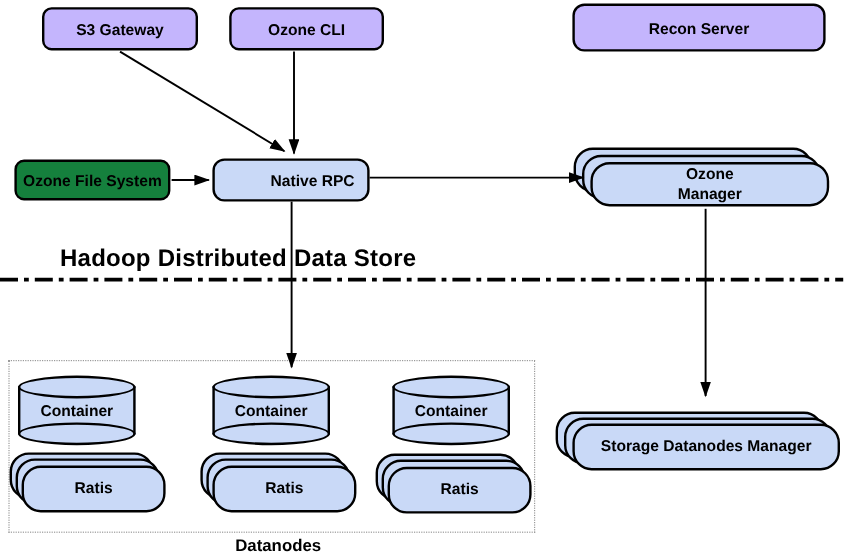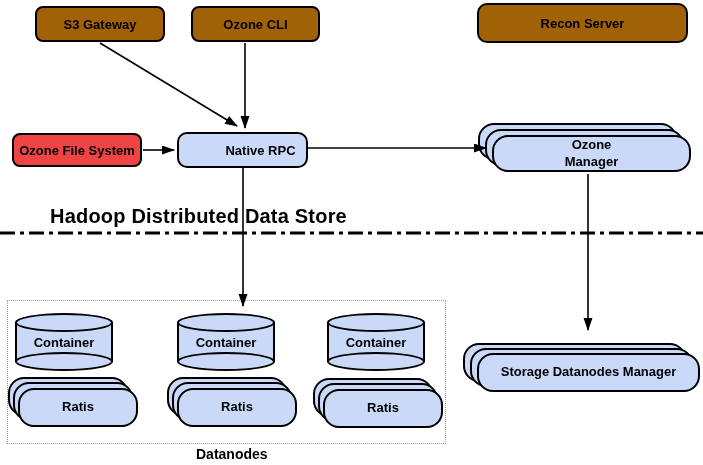--- a/index.html
+++ b/index.html
@@ -6,22 +6,22 @@
   body { margin: 0; font-family: "Liberation Sans", sans-serif; color: #000; background: #fff; }
   .canvas { position: relative; width: 703px; height: 465px; background: #ffffff; overflow: hidden; }
 
   .node {
     position: absolute; border: 2px solid #000;
     display: flex; align-items: center; justify-content: center;
     font-weight: bold; font-size: 13px; text-align: center;
   }
   .r8  { border-radius: 8px; }
   .r10 { border-radius: 10px; }
-  .lavender { background: #a16207; text-align: right; }
-  .blue     { background: #ef4444; }
+  .lavender { background: #c4b5fd; text-align: right; }
+  .blue     { background: #15803d; }
   .lblue    { background: #c9d9f7; }
 
   .stack { position: absolute; }
   .layer { position: absolute; background: #c9d9f7; border: 2px solid #000; border-radius: 16px; }
   .layer.front { display: flex; align-items: center; justify-content: center;
                  font-weight: bold; font-size: 13px; text-align: center; line-height: 1.25; }
   .om  .layer { width: 199px; height: 37px; }
   .om  .l1 { left: 0; top: 0; }  .om  .l2 { left: 7px; top: 6px; }  .om  .l3 { left: 14px; top: 12px; }
   .scm .layer { width: 223px; height: 39px; }
   .scm .l1 { left: 0; top: 0; }  .scm .l2 { left: 7px; top: 5px; }  .scm .l3 { left: 14px; top: 10px; }

